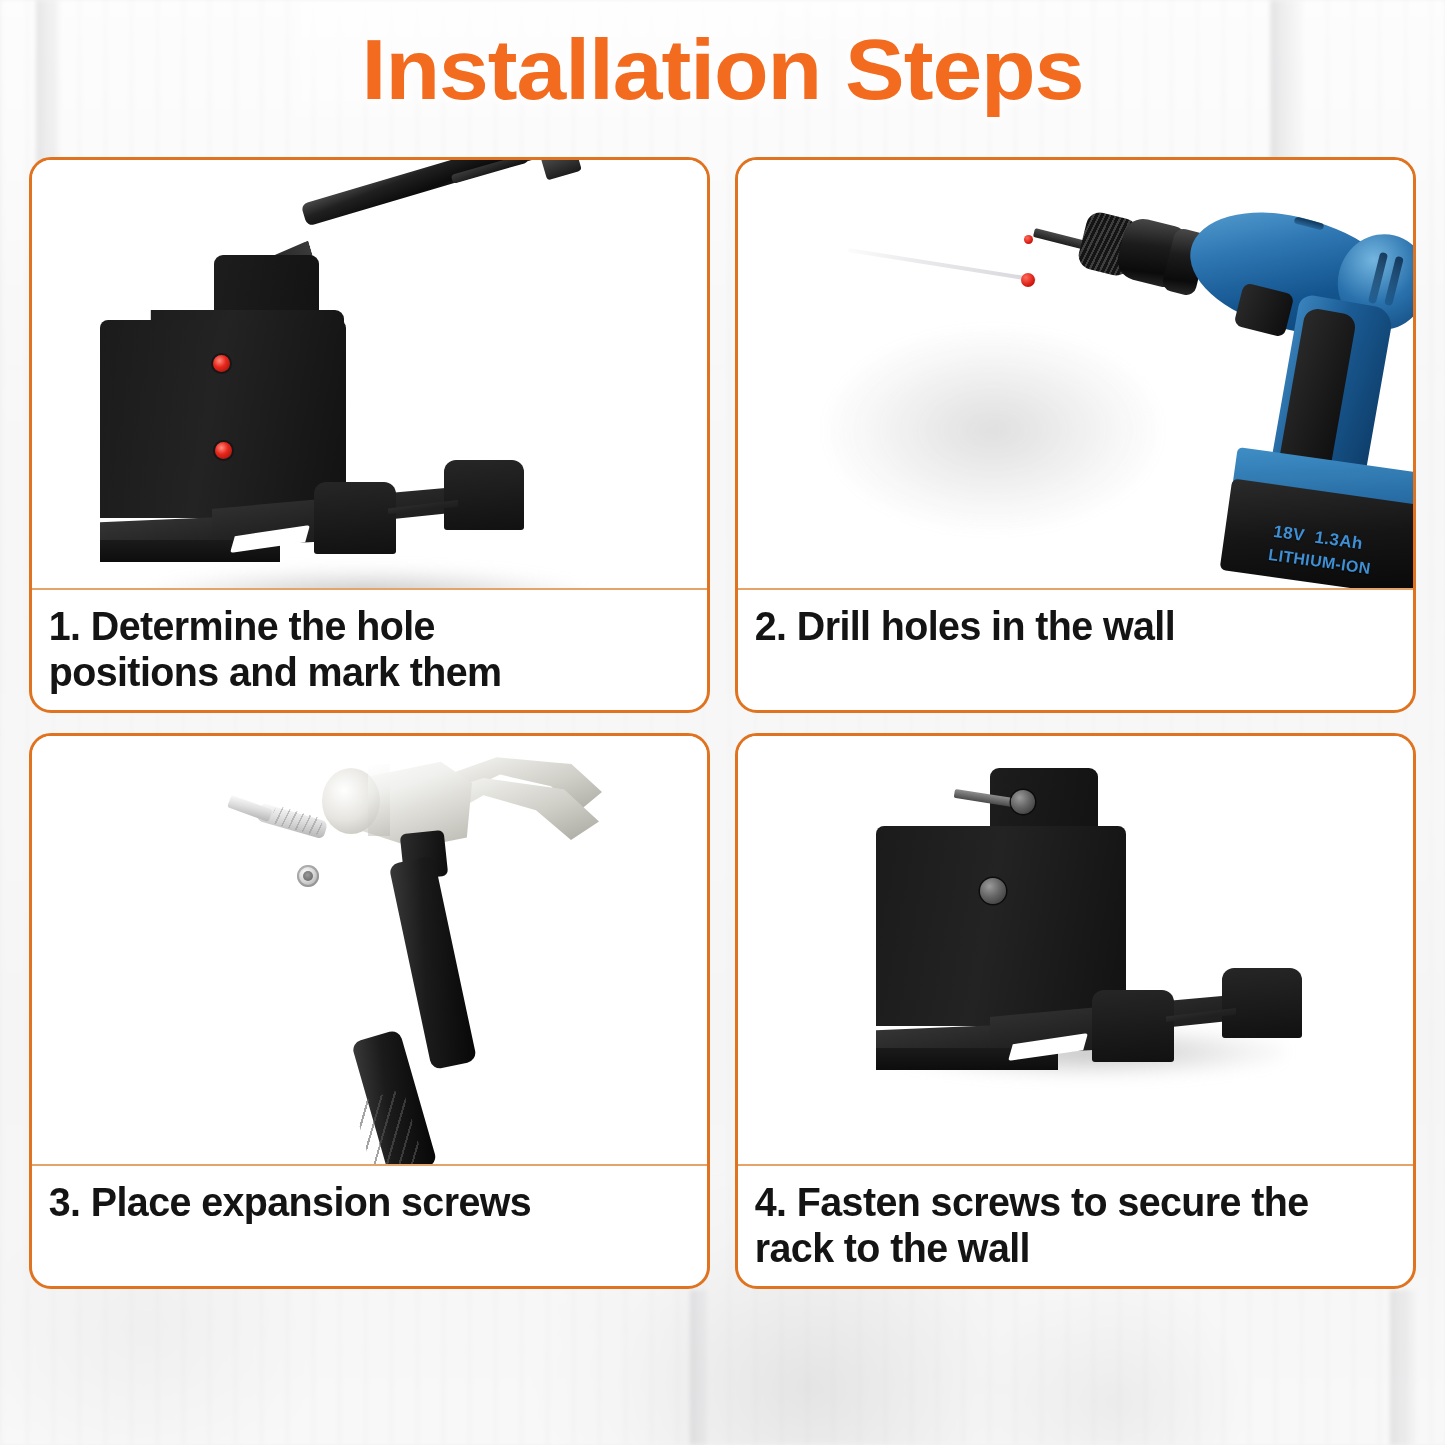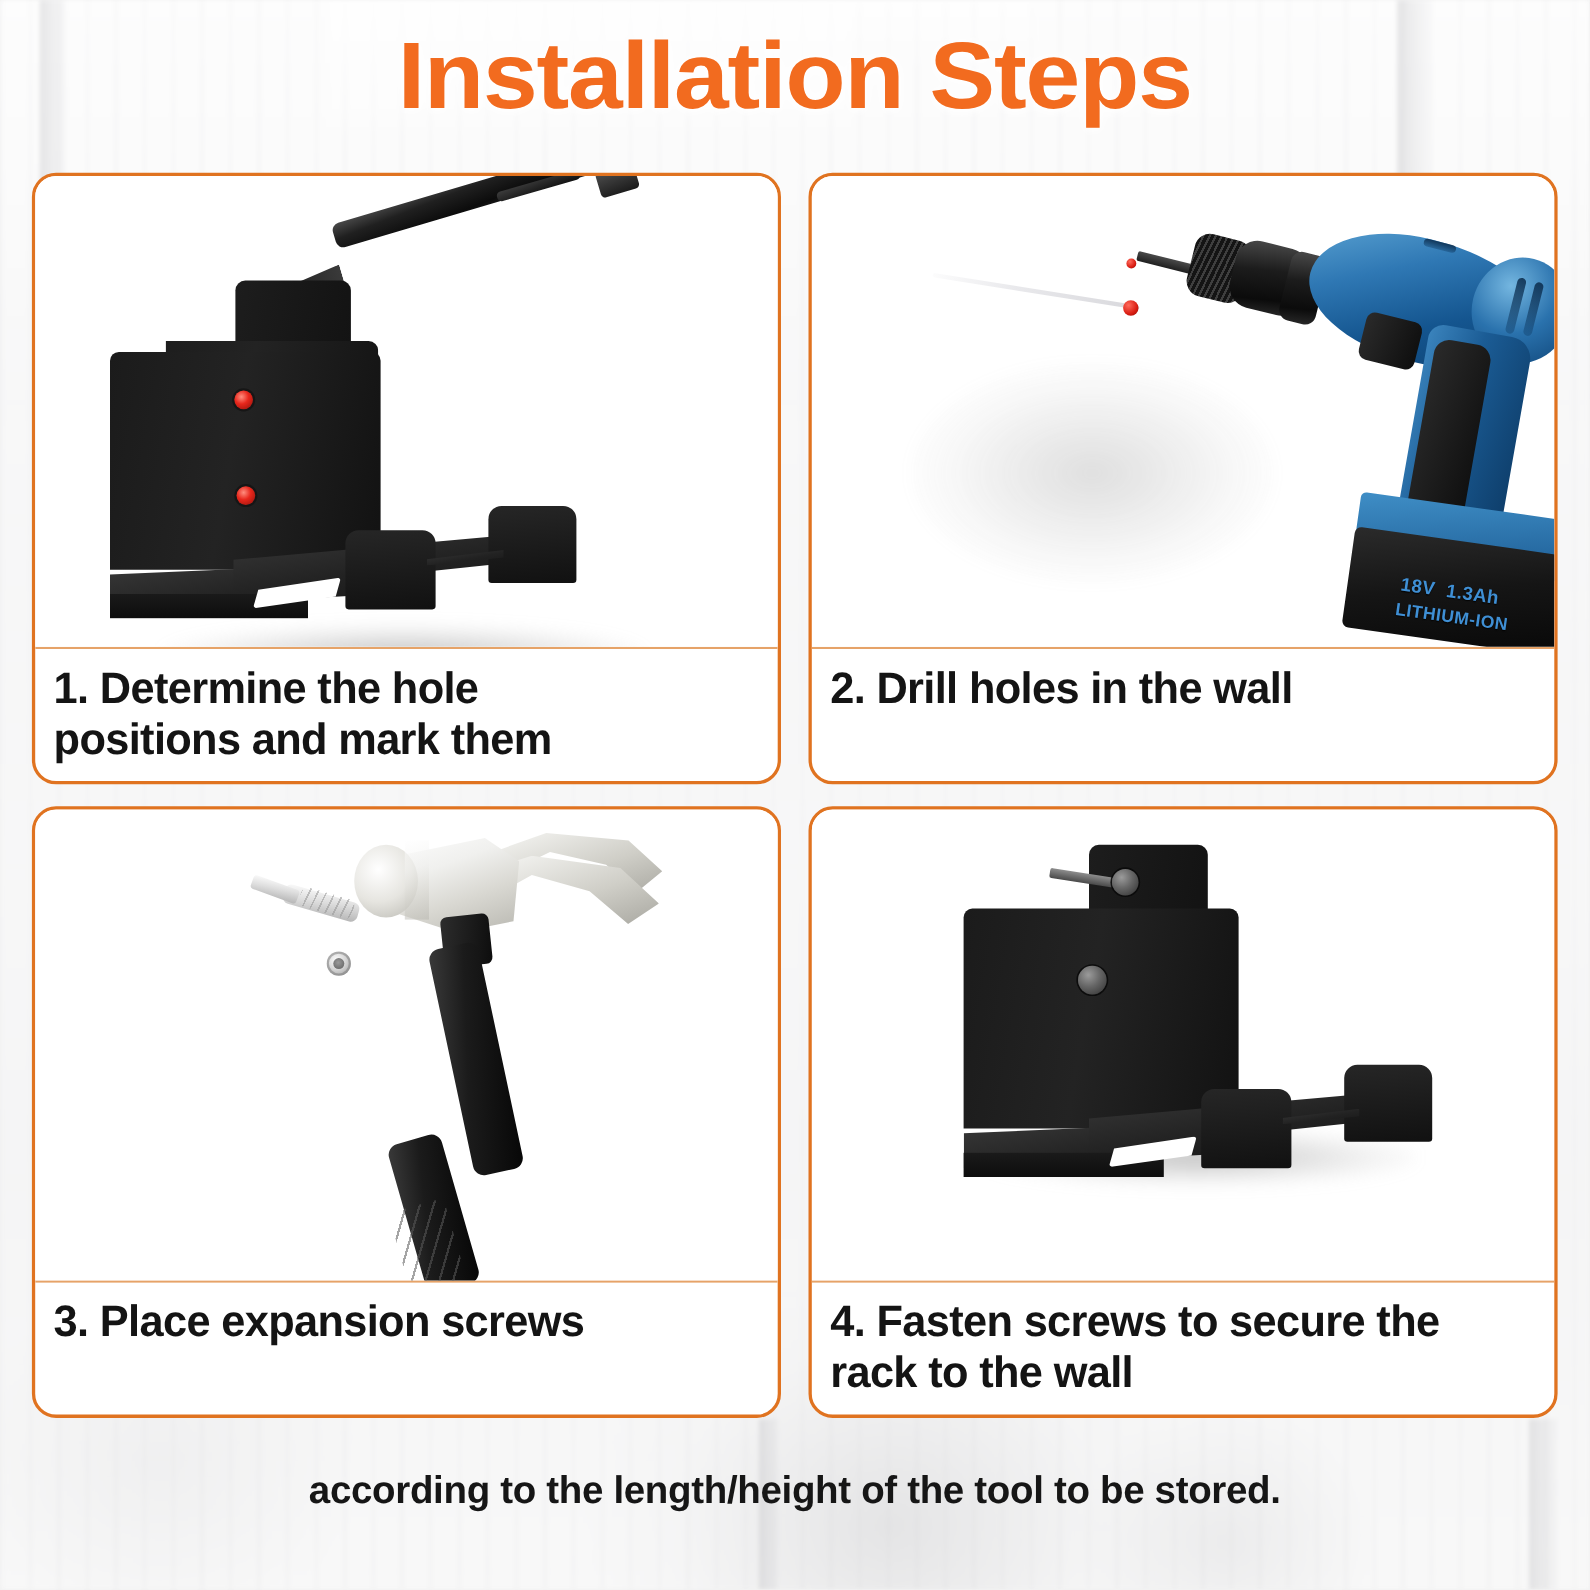--- a/index.html
+++ b/index.html
@@ -457,14 +457,13 @@
         <div class="screw-head" style="left:112px; top:122px; width:26px; height:26px;"></div>
       </div>
     </div>
     <div class="divider"></div>
     <div class="caption"><span>4. Fasten screws to secure the</span><br><span>rack to the wall</span></div>
   </div>
 
 </div>
 
 <div id="footer">
-  <div>according to the length/height of the tool to be stored.</div>
 </div>
 
 </body></html>

